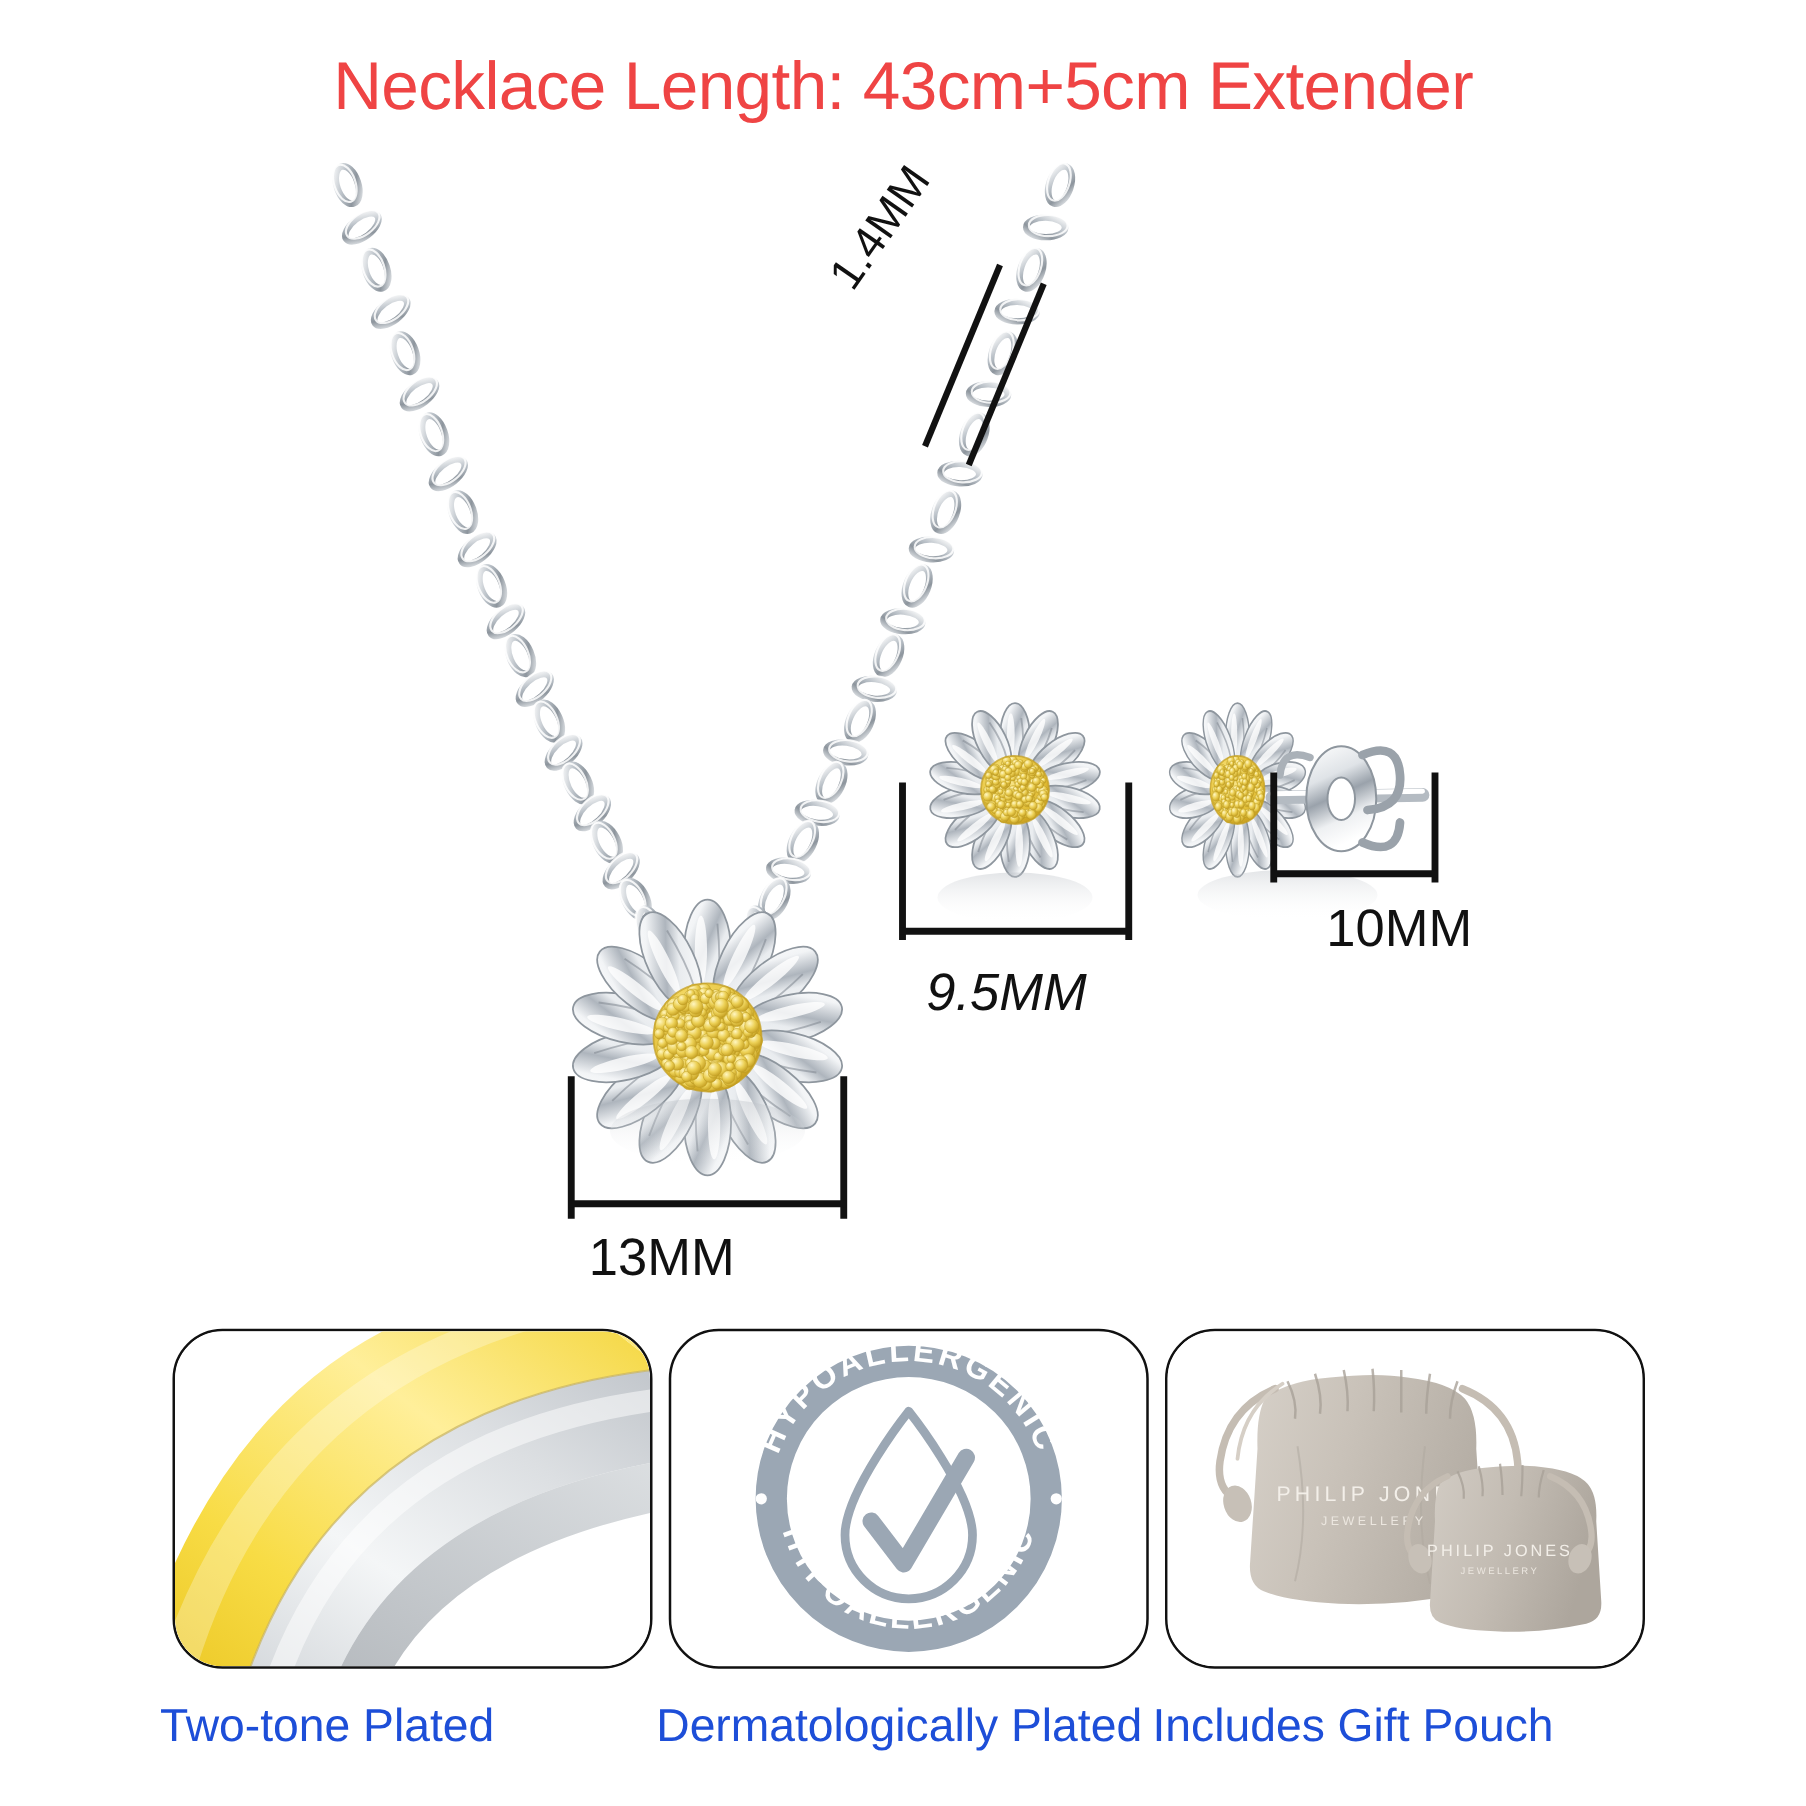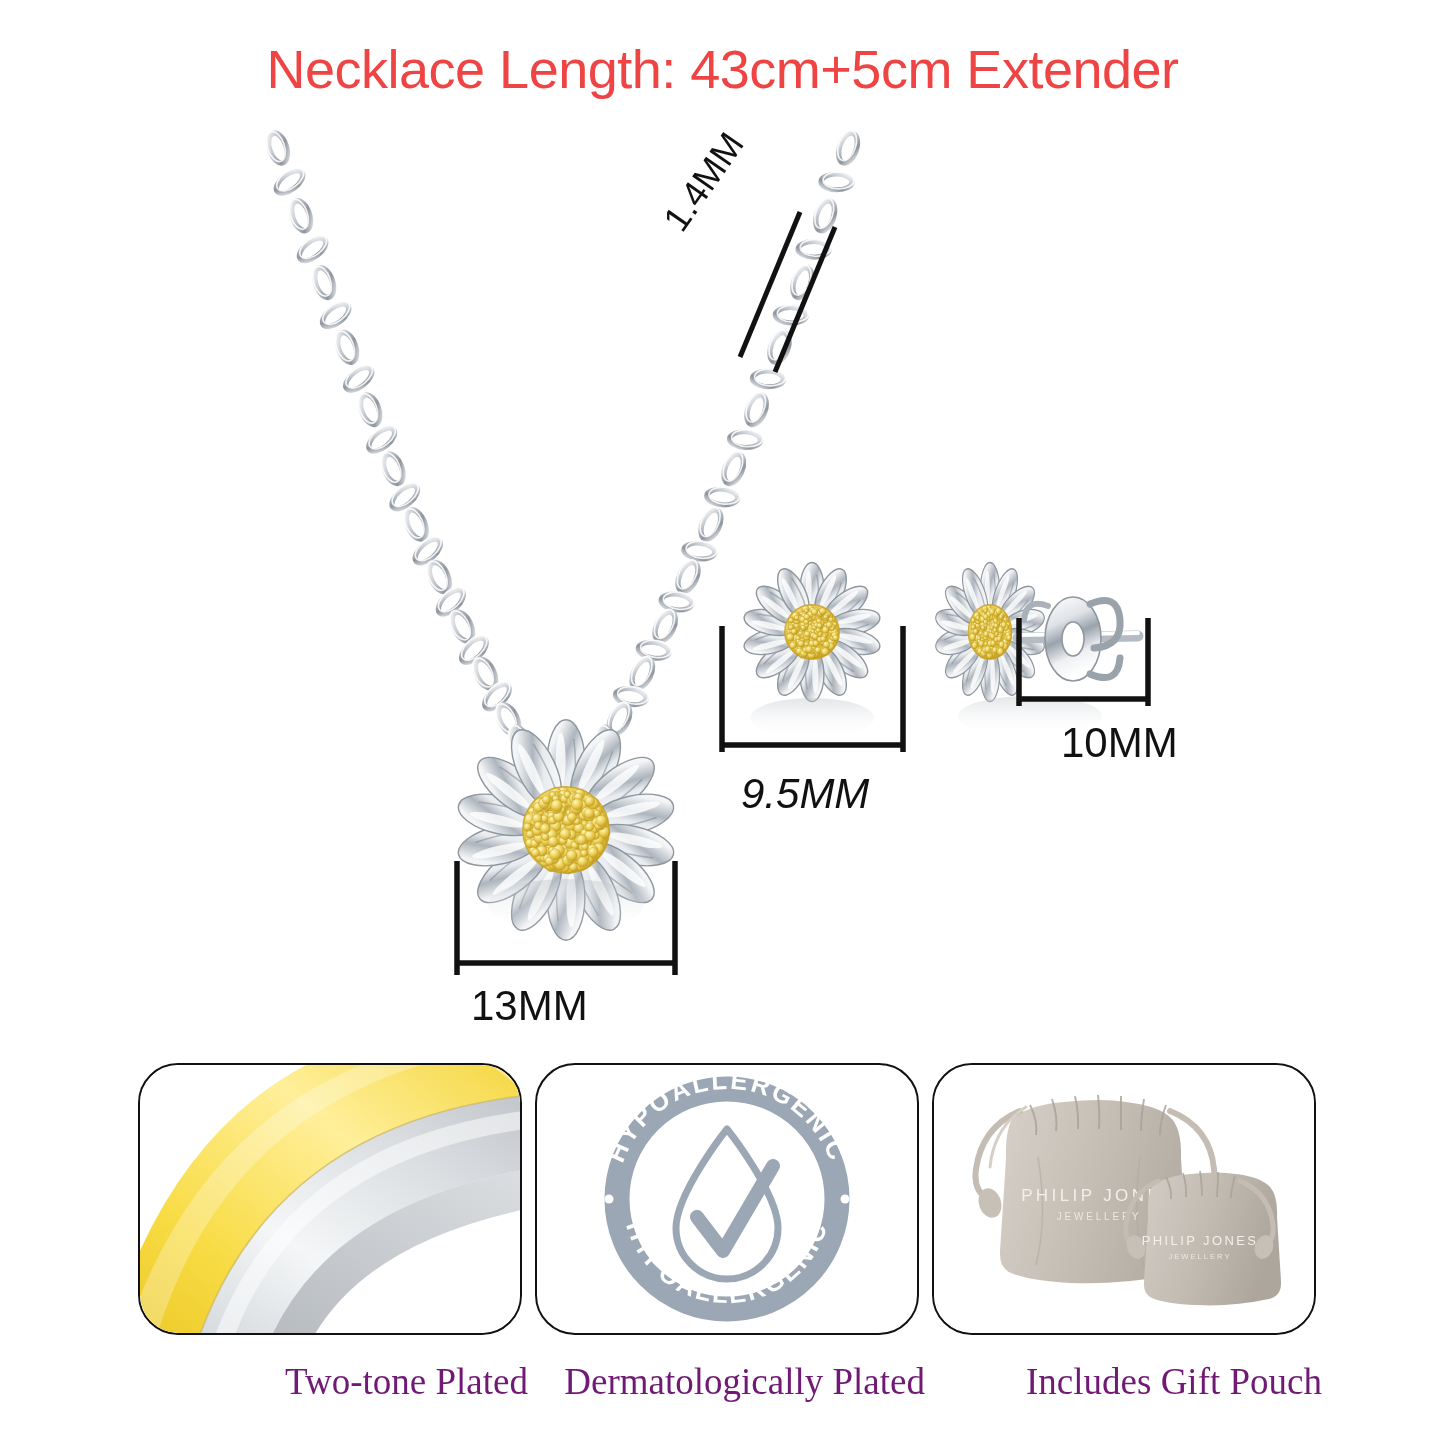--- a/index.html
+++ b/index.html
@@ -18,21 +18,21 @@
   #lbl-95mm{left:741px;top:770px;font-style:italic;}
   #lbl-10mm{left:1031px;top:719px;margin-left:30px;}
   #lbl-14mm{left:655px;top:215px;transform:rotate(-55deg);transform-origin:left top;font-size:36px;}
 
   .card{position:absolute;width:380px;height:268px;border:2.5px solid #111;
         border-radius:40px;background:#fff;overflow:hidden;}
   #card1{left:138px;top:1063px;}
   #card2{left:535px;top:1063px;}
   #card3{left:932px;top:1063px;}
 
-  .caption{position:absolute;width:400px;text-align:right;font-size:37px;color:#701a75;top:1360px;font-family:Liberation Serif, serif;}
+  .caption{position:absolute;width:400px;text-align:left;font-size:37px;color:#1d4ed8;top:1360px;}
   #cap1{left:128px;}
   #cap2{left:525px;}
   #cap3{left:922px;}
   .card svg{width:100%;height:100%;display:block;}
 </style>
 </head>
 <body>
 
 <div id="title">Necklace Length: 43cm+5cm Extender</div>
 

